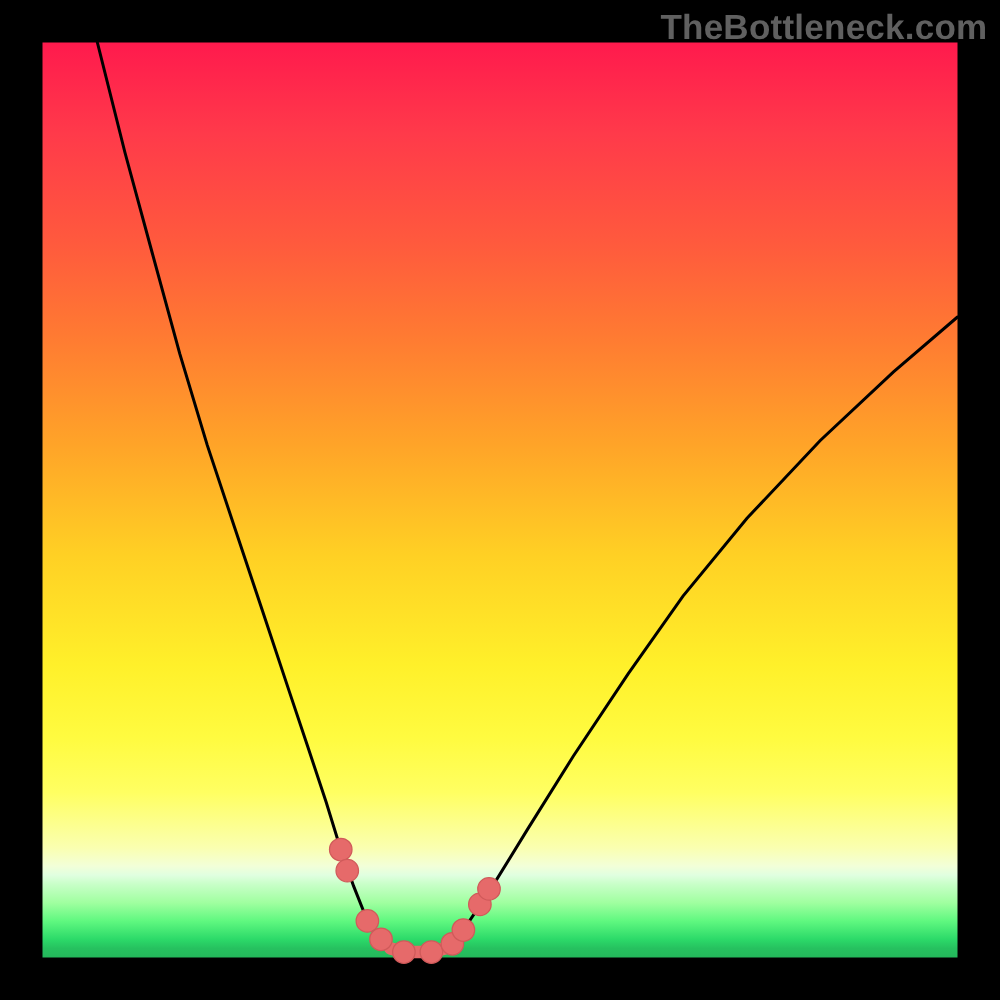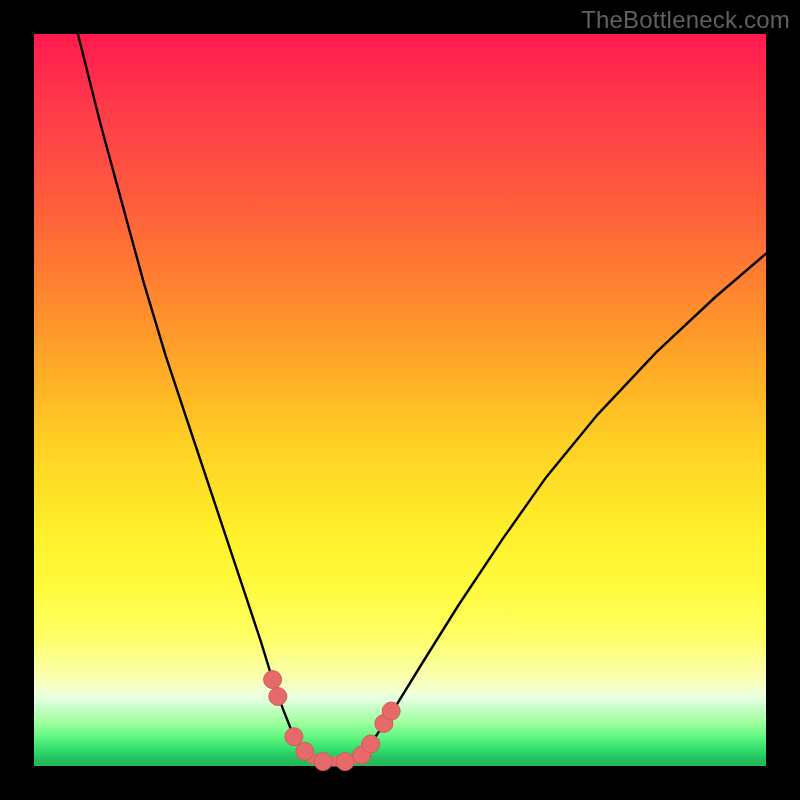--- a/index.html
+++ b/index.html
@@ -40,22 +40,22 @@
       #60f880 96%,
       #2cda69 98%,
       #26c15f 99%,
       #24b85b 100%);
   }
   .watermark {
     position: absolute;
     top: 6px;
     right: 10px;
     font-family: Arial, Helvetica, sans-serif;
-    font-size: 24px;
-    font-weight: 400;
+    font-size: 28px;
+    font-weight: 700;
     color: #606060;
     letter-spacing: 0.2px;
   }
   svg.curve {
     position: absolute;
     left: 0; top: 0;
     width: 732px;
     height: 732px;
     overflow: visible;
   }

